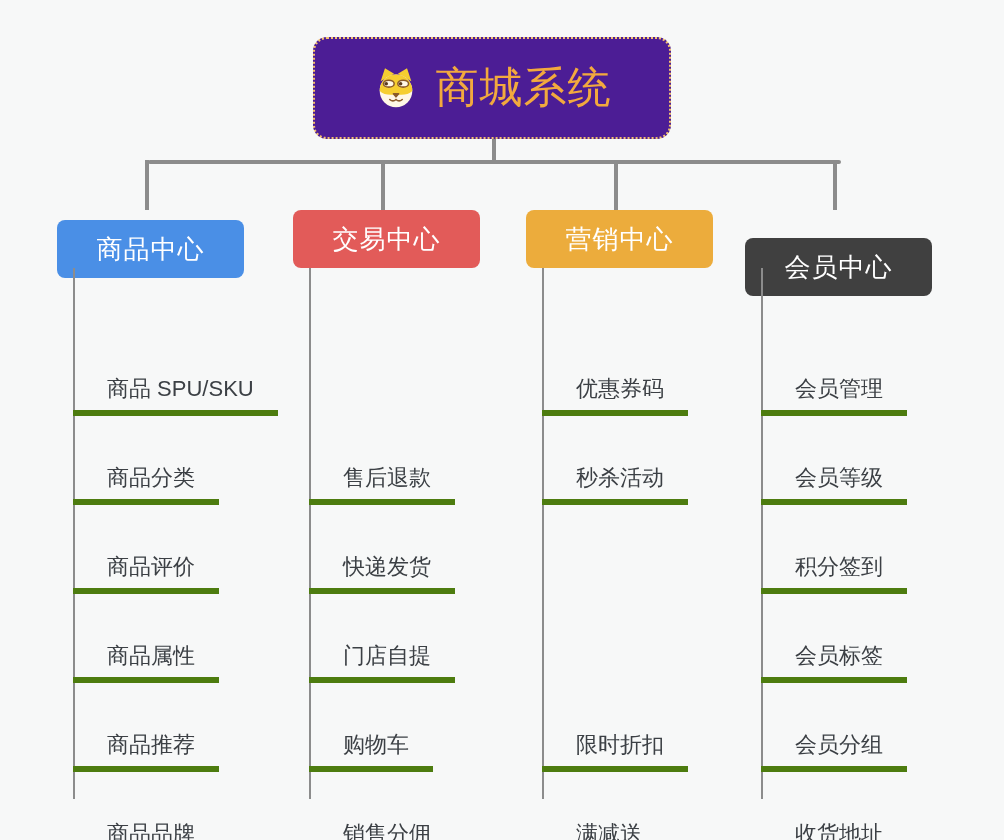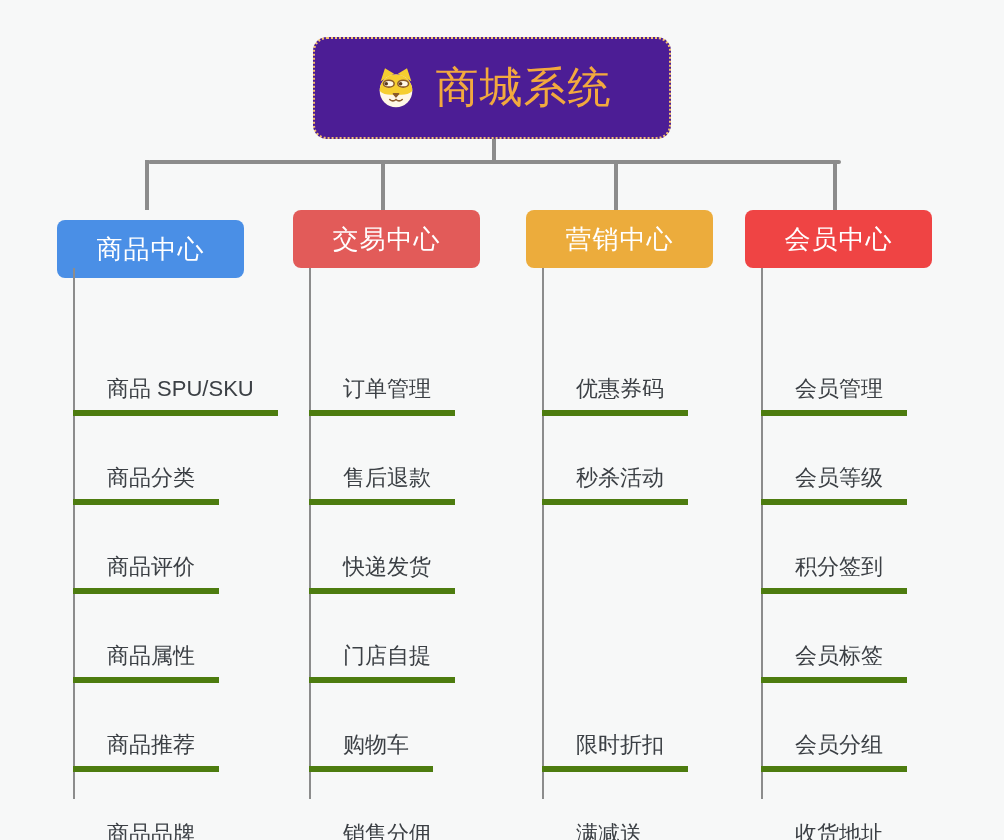--- a/index.html
+++ b/index.html
@@ -141,42 +141,41 @@
           <div class="leaf" style="top: 373px;">商品属性</div>
           <div class="leaf" style="top: 462px;">商品推荐</div>
           <div class="leaf" style="top: 551px;">商品品牌</div>
         </div>
       </div>
       <div class="branch" style="left: 293px;">
         <div class="vdrop"></div>
         <div class="hbox" style="background: rgb(226, 91, 89);">交易中心</div>
         <div class="trunk"></div>
         <div class="leaves">
-          <div class="leaf" style="top: 106px;">订单管理</div>
           <div class="leaf" style="top: 195px;">售后退款</div>
           <div class="leaf" style="top: 284px;">快递发货</div>
           <div class="leaf" style="top: 373px;">门店自提</div>
           <div class="leaf" style="top: 462px;">购物车</div>
           <div class="leaf" style="top: 551px;">销售分佣</div>
         </div>
       </div>
       <div class="branch" style="left: 526px;">
         <div class="vdrop"></div>
         <div class="hbox" style="background: rgb(236, 172, 60);">营销中心</div>
         <div class="trunk"></div>
         <div class="leaves">
           <div class="leaf" style="top: 106px;">优惠券码</div>
           <div class="leaf" style="top: 195px;">秒杀活动</div>
           <div class="leaf" style="top: 462px;">限时折扣</div>
           <div class="leaf" style="top: 551px;">满减送</div>
         </div>
       </div>
       <div class="branch" style="left: 745px;">
         <div class="vdrop"></div>
-        <div class="hbox" style="background: #ef4444;">会员中心</div>
+        <div class="hbox" style="background: #404040; margin-top: 28px;">会员中心</div>
         <div class="trunk"></div>
         <div class="leaves">
           <div class="leaf" style="top: 106px;">会员管理</div>
           <div class="leaf" style="top: 195px;">会员等级</div>
           <div class="leaf" style="top: 284px;">积分签到</div>
           <div class="leaf" style="top: 373px;">会员标签</div>
           <div class="leaf" style="top: 462px;">会员分组</div>
           <div class="leaf" style="top: 551px;">收货地址</div>
         </div>
       </div>

